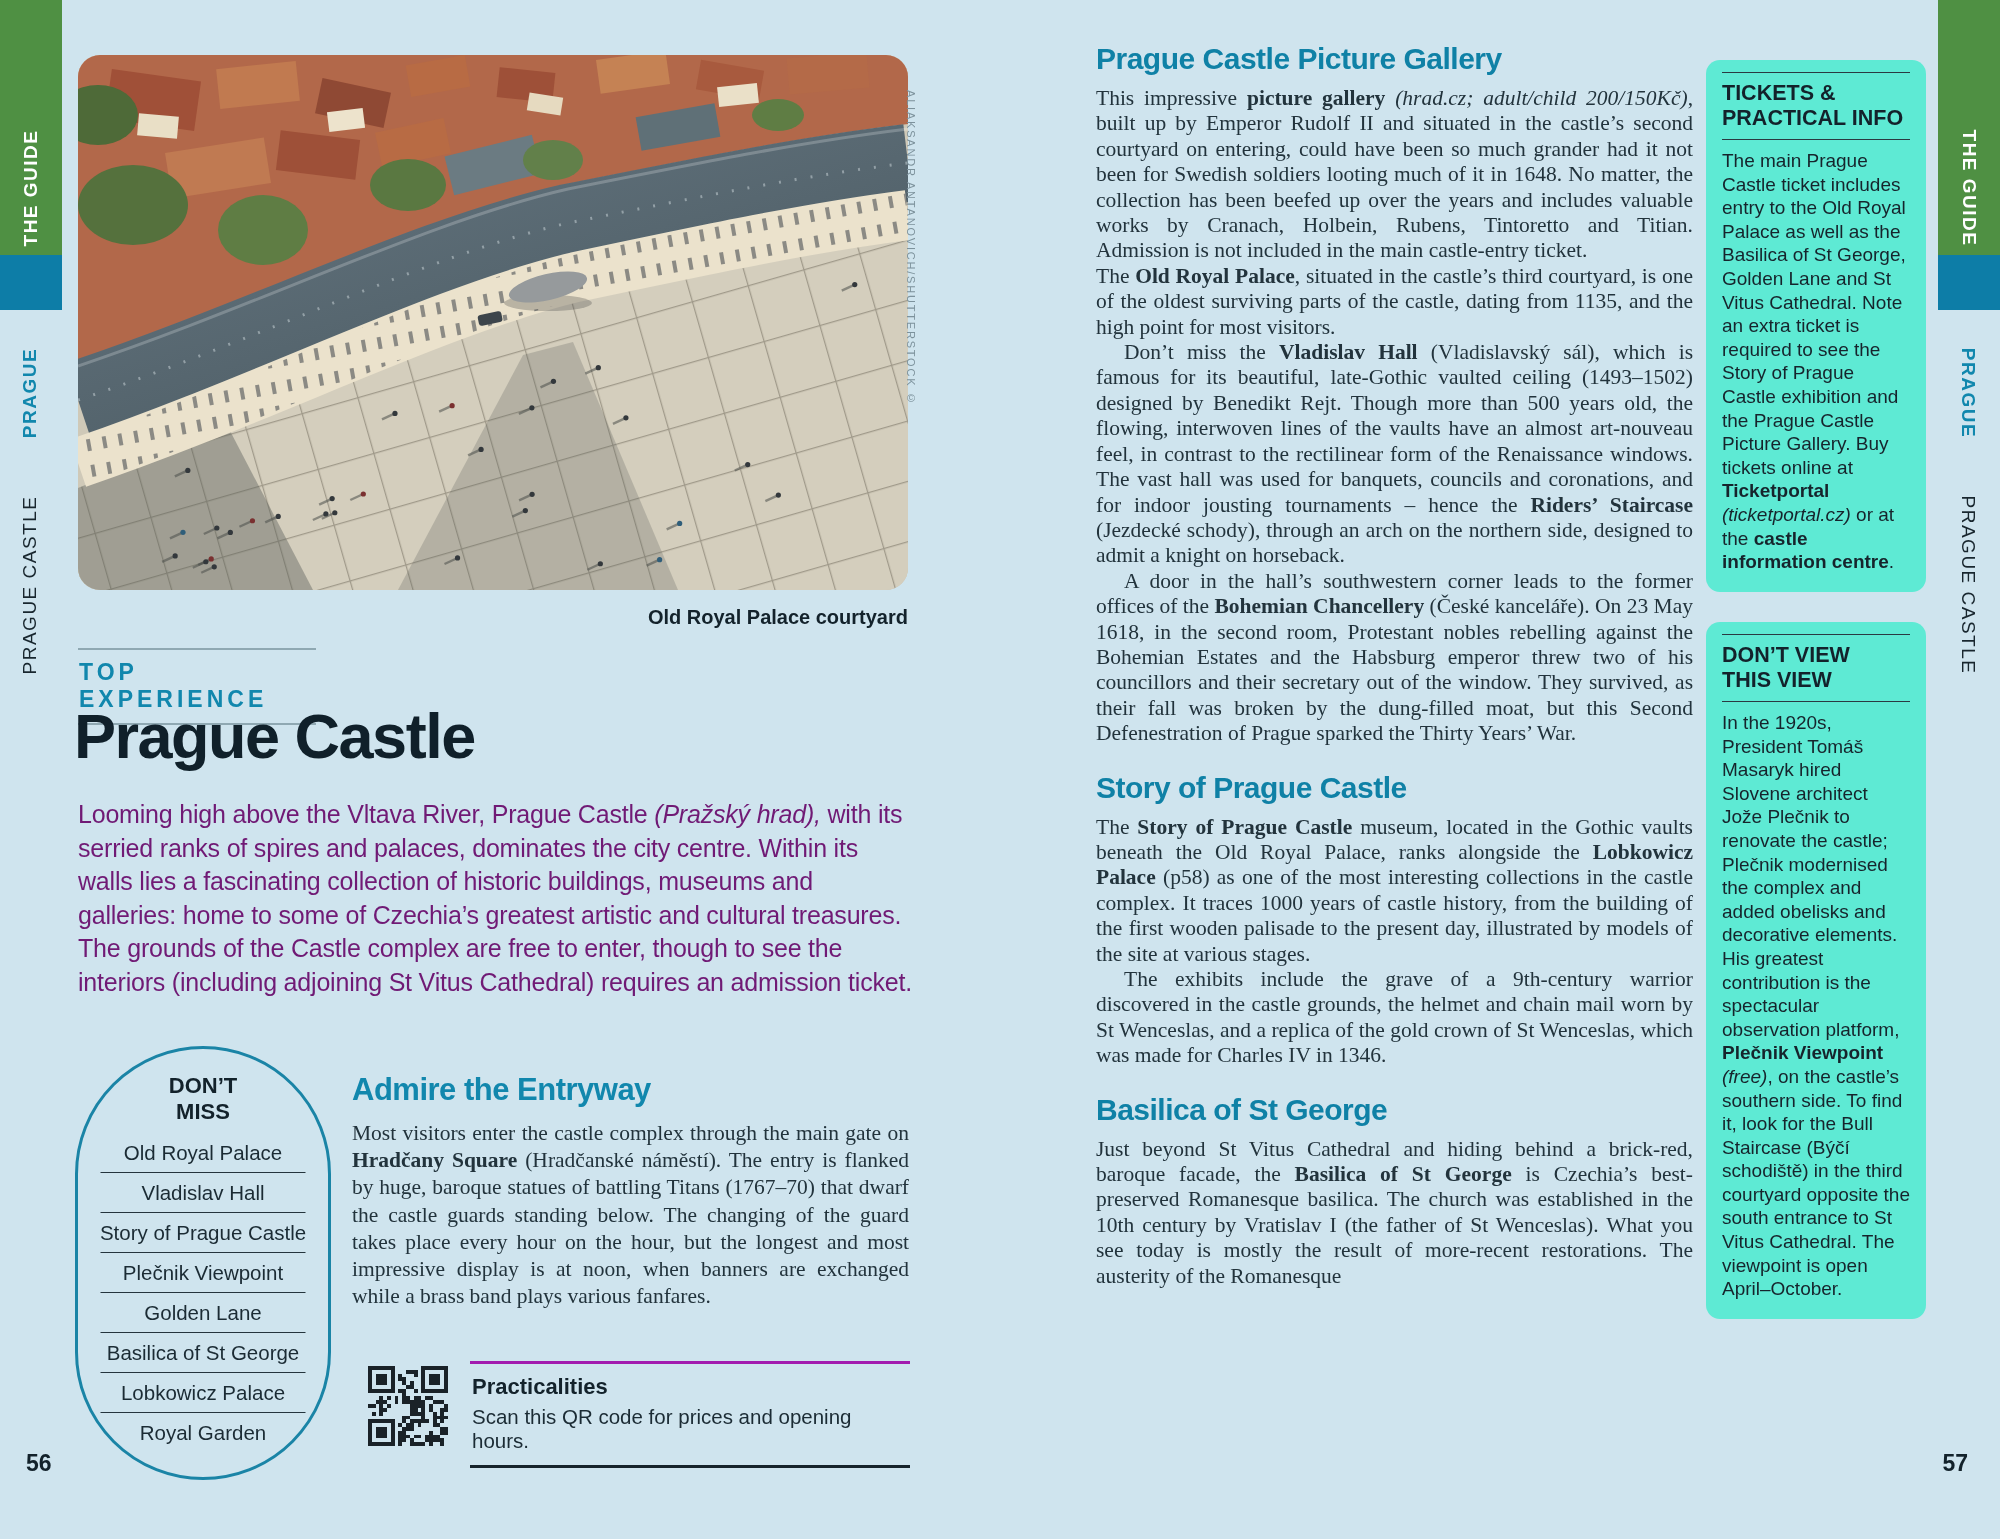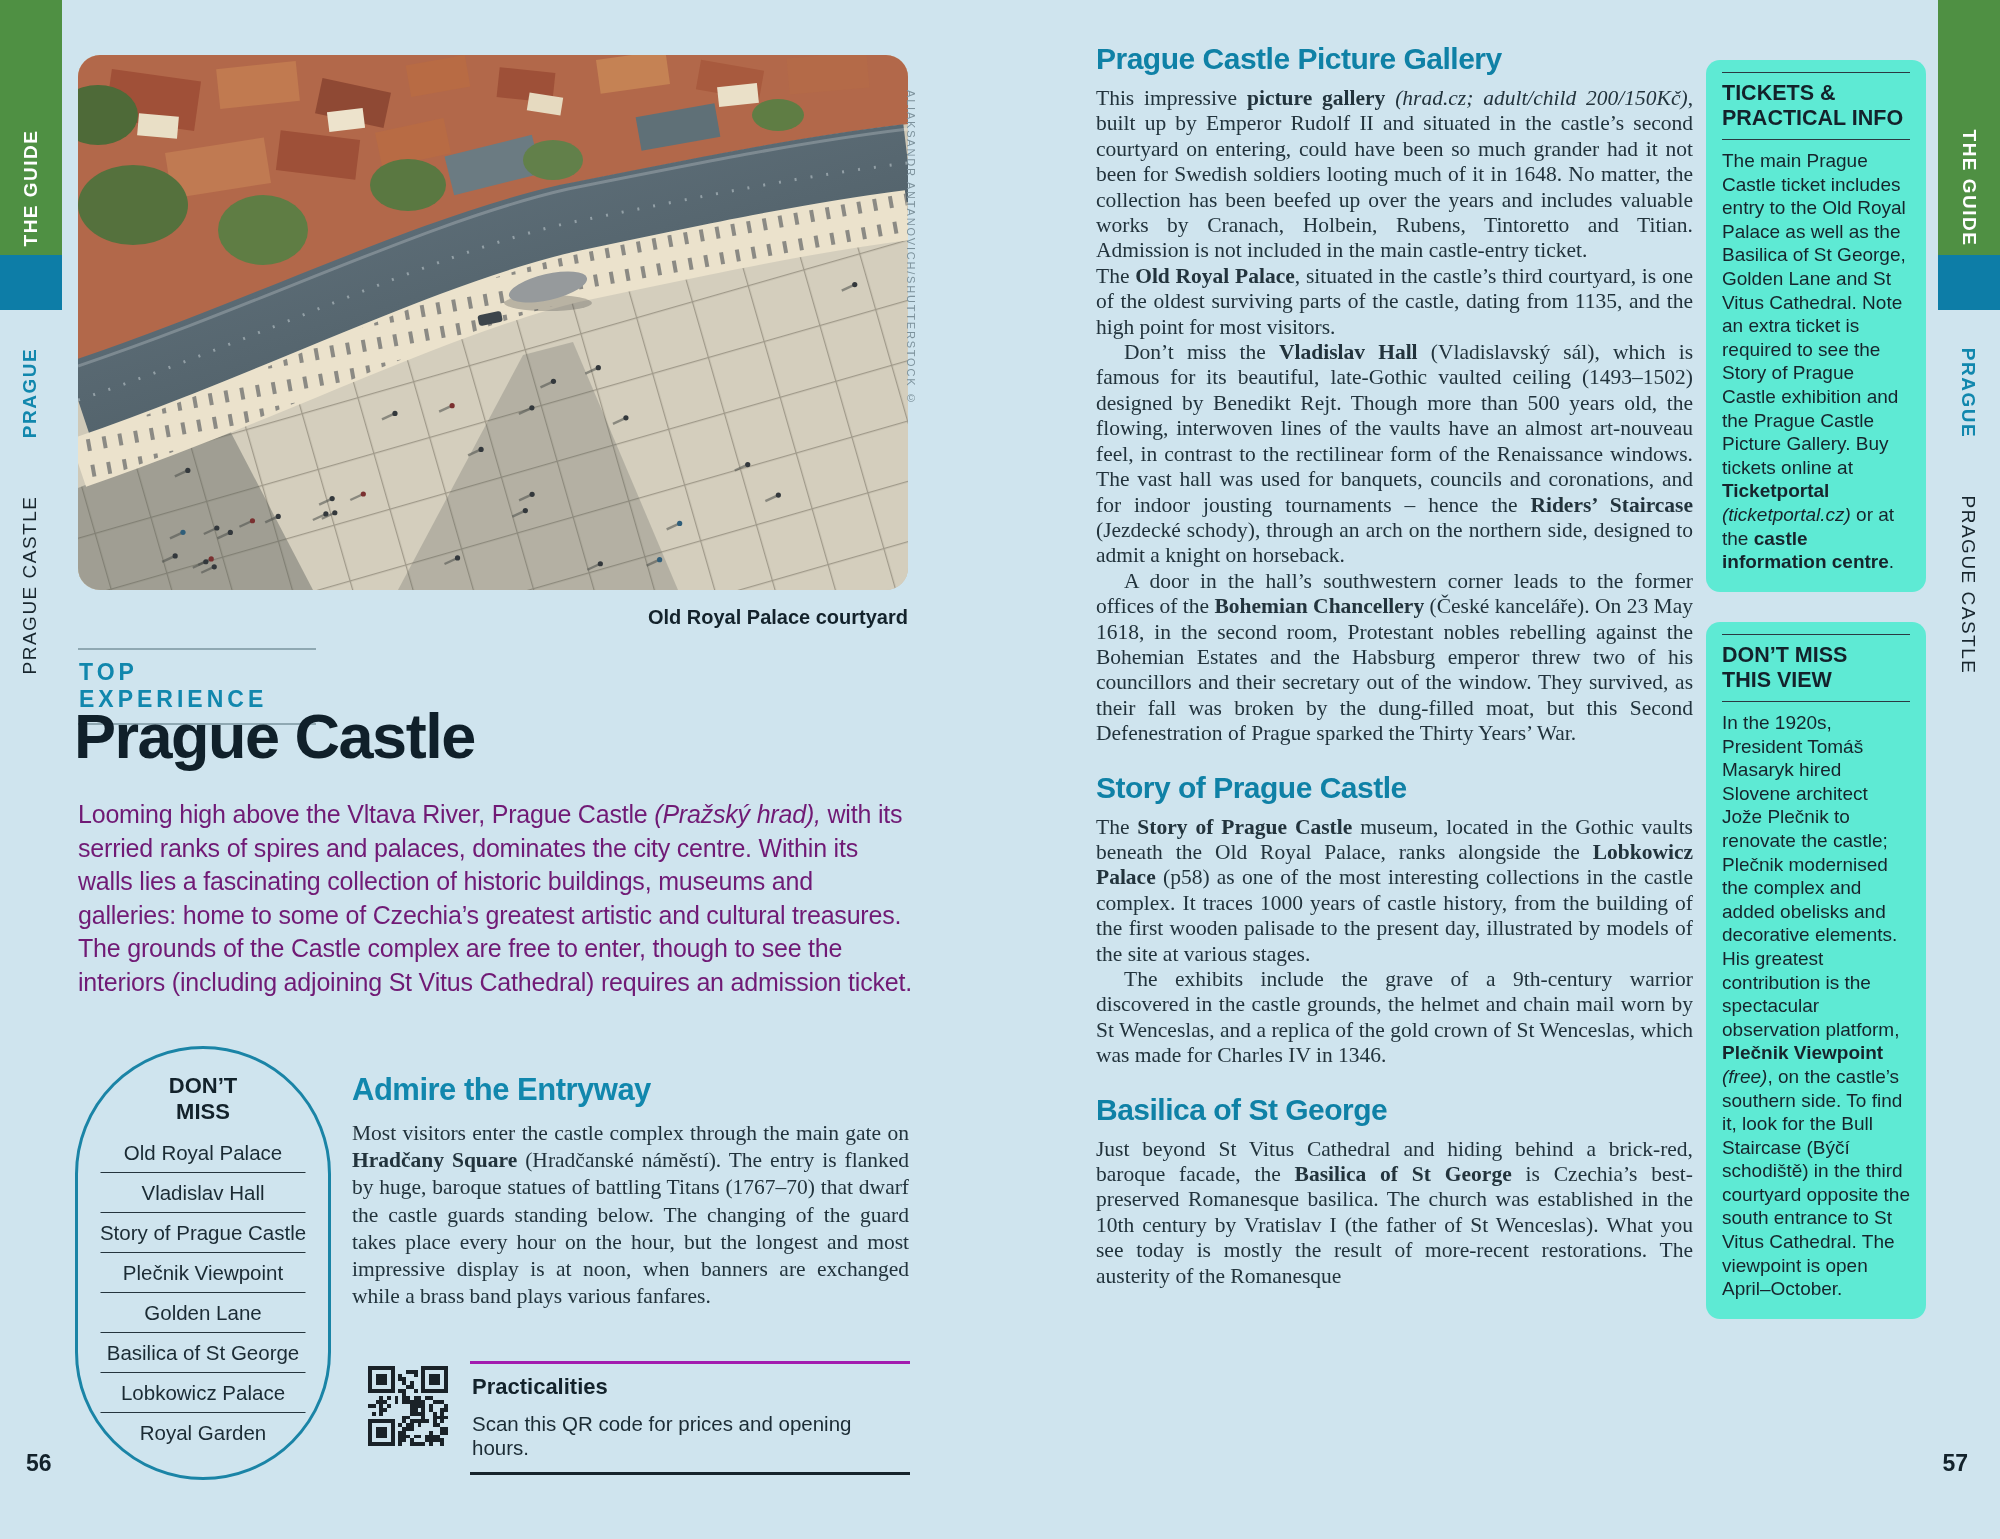--- a/index.html
+++ b/index.html
@@ -52,21 +52,21 @@
   .entry-head { position:absolute; left:352px; top:1072px; font-size:31px; font-weight:700;
                 letter-spacing:-0.5px; color:#1187ad; }
   .entry-body { position:absolute; left:352px; top:1120px; width:557px;
       font-family:"Liberation Serif", serif; font-size:21.5px; line-height:27.2px;
       text-align:justify; color:#22333c; }
   
   .qr { position:absolute; left:368px; top:1366px; width:80px; height:80px; }
   .prac { position:absolute; left:470px; top:1361px; width:440px;
           border-top:3px solid #a21caf; border-bottom:3px solid #16242c; padding:10px 0 12px 2px; }
   .prac-title { font-size:22px; font-weight:700; color:#13222b; }
-  .prac-text  { font-size:20.5px; color:#1b2b34; margin-top:12px; }
+  .prac-text  { font-size:20.5px; color:#1b2b34; margin-top:5px; }
   .pagenum { position:absolute; font-size:23px; font-weight:700; color:#13222b; }
   .pn-l { left:26px; top:1450px; }
   .pn-r { left:1900px; top:1450px; width:68px; text-align:right; }
   
   .article { position:absolute; left:1096px; top:42px; width:597px; }
   .sec-head { font-size:30px; font-weight:700; letter-spacing:-0.5px; color:#0f81a6;
               margin:24px 0 10px; }
   .article .sec-head:first-child { margin-top:0; }
   .para { font-family:"Liberation Serif", serif; font-size:21.5px; line-height:25.4px;
           text-align:justify; color:#22333c; }
@@ -405,18 +405,18 @@
 
   <div class="sidebox box-tickets">
     <div class="box-head">
       <div>TICKETS &amp;</div>
       <div>PRACTICAL INFO</div>
     </div>
     <div class="box-body"><span>The main Prague Castle ticket includes entry to the Old Royal Palace as well as the Basilica of St George, Golden Lane and St Vitus Cathedral. Note an extra ticket is required to see the Story of Prague Castle exhibition and the Prague Castle Picture Gallery. Buy tickets online at </span><span class="b">Ticketportal</span><span> </span><span class="i">(ticketportal.cz)</span><span> or at the </span><span class="b">castle information centre</span><span>.</span></div>
   </div>
   <div class="sidebox box-view">
     <div class="box-head">
-      <div>DON’T MISS</div>
+      <div>DON’T VIEW</div>
       <div>THIS VIEW</div>
     </div>
     <div class="box-body"><span>In the 1920s, President Tomáš Masaryk hired Slovene architect Jože Plečnik to renovate the castle; Plečnik modernised the complex and added obelisks and decorative elements. His greatest contribution is the spectacular observation platform, </span><span class="b">Plečnik Viewpoint</span><span> </span><span class="i">(free)</span><span>, on the castle’s southern side. To find it, look for the Bull Staircase (Býčí schodiště) in the third courtyard opposite the south entrance to St Vitus Cathedral. The viewpoint is open April–October.</span></div>
   </div>
 </div>
 
 </body></html>

